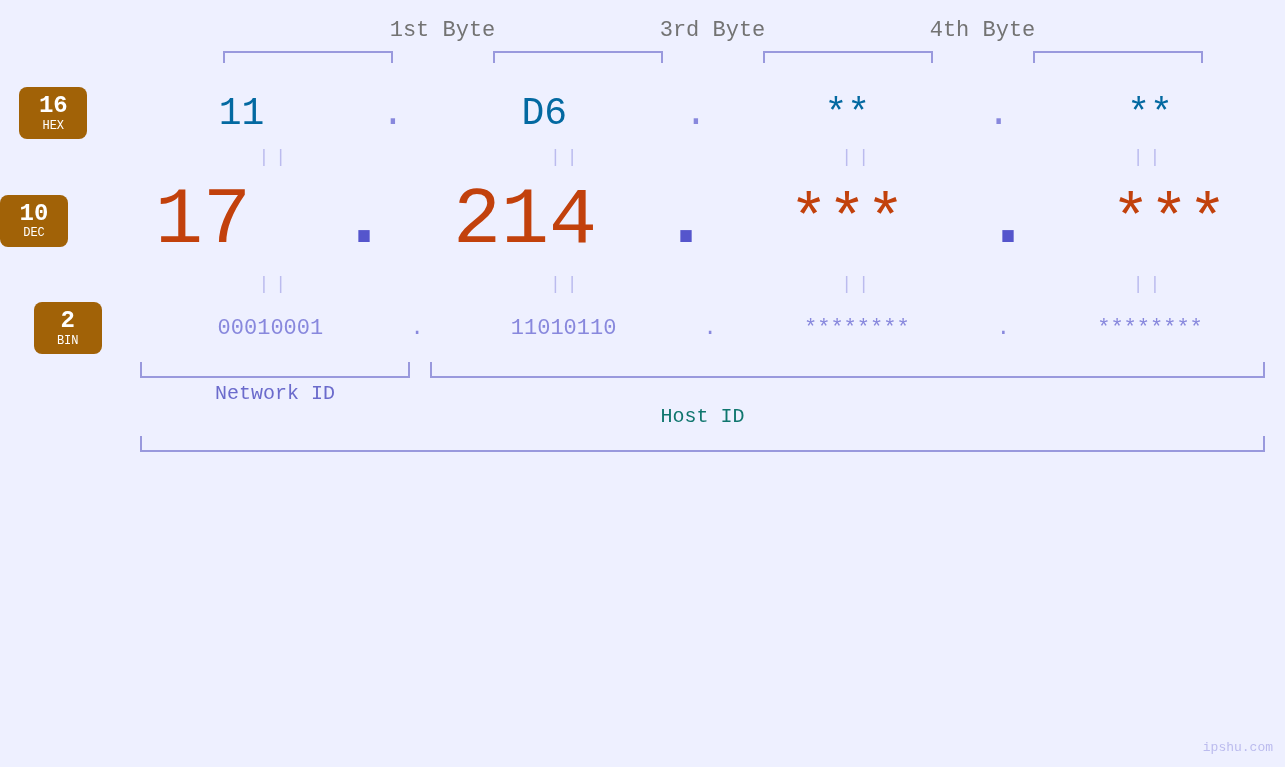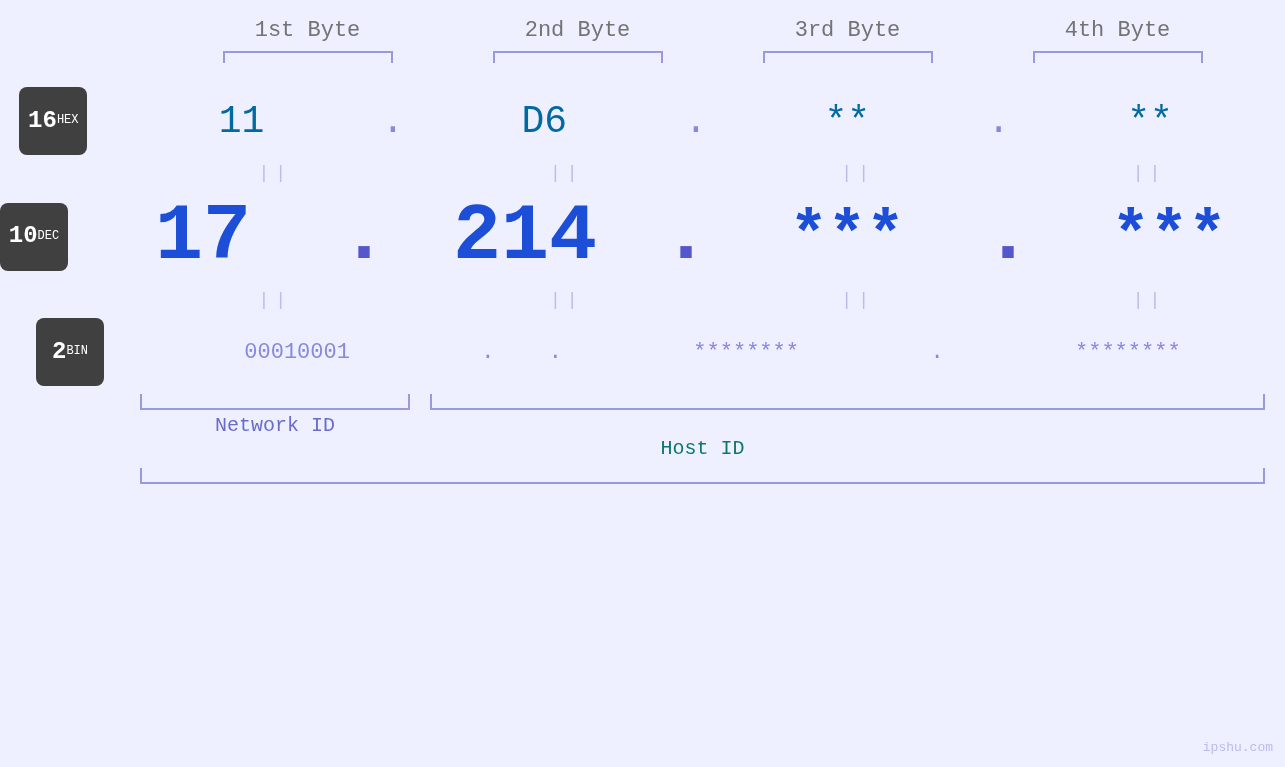--- a/index.html
+++ b/index.html
@@ -60,25 +60,25 @@
     .bracket-line {
       width: 180px;
       border-top: 2px solid #9999dd;
       border-left: 2px solid #9999dd;
       border-right: 2px solid #9999dd;
       height: 12px;
     }
 
     .badge {
       width: 68px;
-      height: 68px;
-      background-color: #404040;
+      height: 52px;
+      background-color: #a16207;
       border-radius: 8px;
       display: flex;
-      flex-direction: row;
+      flex-direction: column;
       align-items: center;
       justify-content: center;
       color: white;
       font-family: 'Courier New', Courier, monospace;
     }
 
     .badge-num {
       font-size: 24px;
       font-weight: bold;
       line-height: 1.1;
@@ -105,23 +105,23 @@
     }
 
     .hex-dot {
       color: #8888dd;
       font-size: 38px;
       margin: 0 5px;
     }
 
     
     .dec-value {
-      color: #1d4ed8;
+      color: #c2410c;
       font-size: 80px;
-      font-weight: bold;
+      font-weight: normal;
       font-family: 'Courier New', Courier, monospace;
       text-align: center;
     }
 
     .dec-dot {
       color: #5555cc;
       font-size: 80px;
       font-weight: bold;
       margin: 0 2px;
     }
@@ -197,21 +197,20 @@
       letter-spacing: 6px;
     }
   </style>
 </head>
 <body>
 
 <div class="container">
 
   <div class="byte-headers">
     <div class="byte-header">1st Byte</div>
-    <div class="byte-header">2nd Byte</div>
     <div class="byte-header">3rd Byte</div>
     <div class="byte-header">4th Byte</div>
   </div>
 
   <div class="bracket-row">
     <div class="bracket">
       <div class="bracket-line" style="width:170px;"></div>
     </div>
     <div class="bracket">
       <div class="bracket-line" style="width:170px;"></div>
@@ -307,20 +306,23 @@
       <div class="badge">
         <span class="badge-num">2</span>
         <span class="badge-label">BIN</span>
       </div>
     </div>
     <div class="row-data">
       <div class="cell">
         <span class="bin-value">00010001</span>
       </div>
       <span class="bin-dot">.</span>
+      <div class="cell">
+        <span class="bin-value">11010110</span>
+      </div>
       <span class="bin-dot">.</span>
       <div class="cell">
         <span class="bin-value">********</span>
       </div>
       <span class="bin-dot">.</span>
       <div class="cell">
         <span class="bin-value">********</span>
       </div>
     </div>
   </div>

